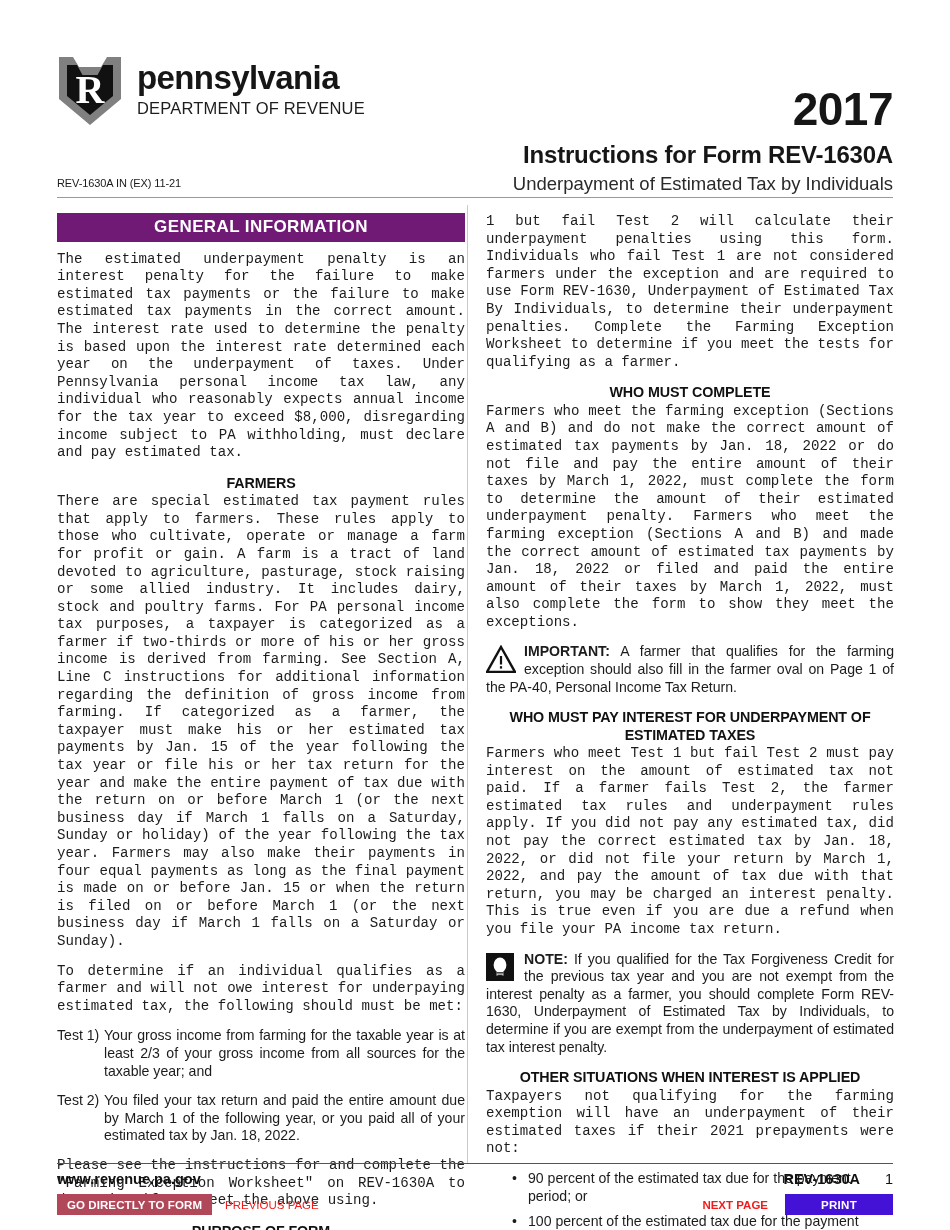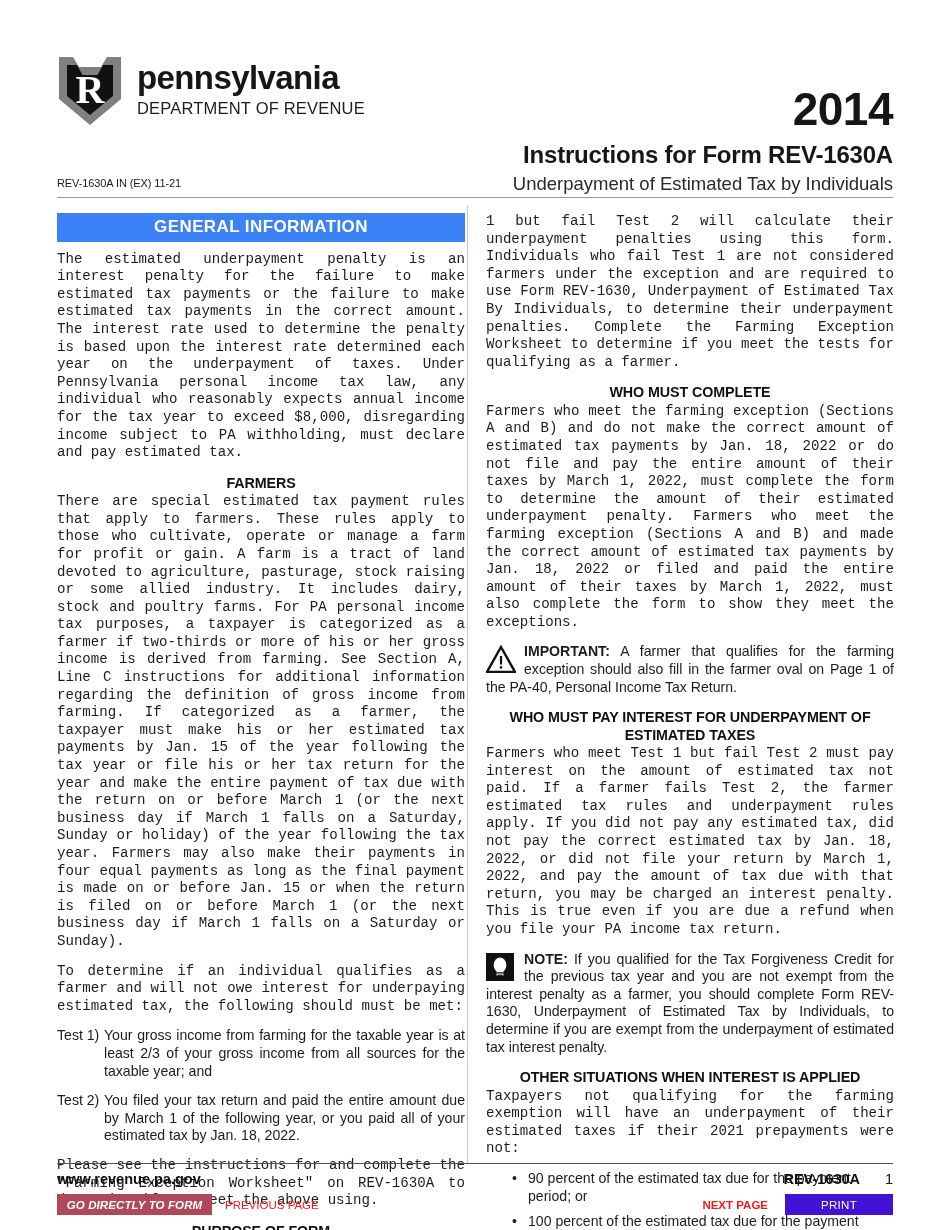--- a/index.html
+++ b/index.html
@@ -129,21 +129,21 @@
 
   .col-divider {
     position: absolute;
     left: 467px; top: 205px;
     width: 1px;
     height: 958px;
     background: #c9c9c9;
   }
 
   .section-banner {
-    background: #3b82f6;
+    background: #701a75;
     color: #ffffff;
     font-size: 17px;
     font-weight: bold;
     text-align: center;
     letter-spacing: 0.4px;
     padding: 5px 0 6px 0;
     margin-bottom: 9px;
   }
 
   h2.sec {
@@ -257,21 +257,20 @@
     left: 0; top: 0;
     width: 155px; height: 21px;
     background: #b0485a;
     color: #ffffff;
     font-size: 11.5px;
     font-weight: bold;
     letter-spacing: 0.1px;
     display: flex;
     align-items: center;
     justify-content: center;
-    font-style: italic;
   }
   .btn-prev {
     position: absolute;
     left: 168px; top: 0;
     height: 21px;
     color: #f21a1a;
     font-size: 11.5px;
     font-weight: normal;
     display: flex;
     align-items: center;
@@ -286,21 +285,21 @@
     display: flex;
     align-items: center;
   }
   .btn-print {
     position: absolute;
     right: 0; top: 0;
     width: 108px; height: 21px;
     background: #4411d6;
     color: #ffffff;
     font-size: 11.5px;
-    font-weight: normal;
+    font-weight: bold;
     letter-spacing: 0.3px;
     display: flex;
     align-items: center;
     justify-content: center;
   }
 </style>
 </head>
 <body>
 
 <div class="page">
@@ -314,21 +313,21 @@
           <path d="M10 10 H20 L25.5 20 H40.5 L46 10 H56 V41 L33 60 L10 41 Z" fill="#111111"></path>
           <text x="33" y="48" font-family="'Liberation Serif', serif" font-size="40" font-weight="bold" fill="#ffffff" text-anchor="middle">R</text>
         </svg>
       </div>
       <div class="wordmark">
         <div class="wordmark-main">pennsylvania</div>
         <div class="wordmark-sub">DEPARTMENT OF REVENUE</div>
       </div>
     </div>
 
-    <div class="year">2014</div>
+    <div class="year">2017</div>
     <div class="title-main">Instructions for Form REV-1630A</div>
     <div class="title-sub">Underpayment of Estimated Tax by Individuals</div>
     <div class="formcode">REV-1630A IN (EX) 11-21</div>
   </div>
 
   <div class="header-rule"></div>
   <div class="col-divider"></div>
 
   <div class="col col-left">
 

